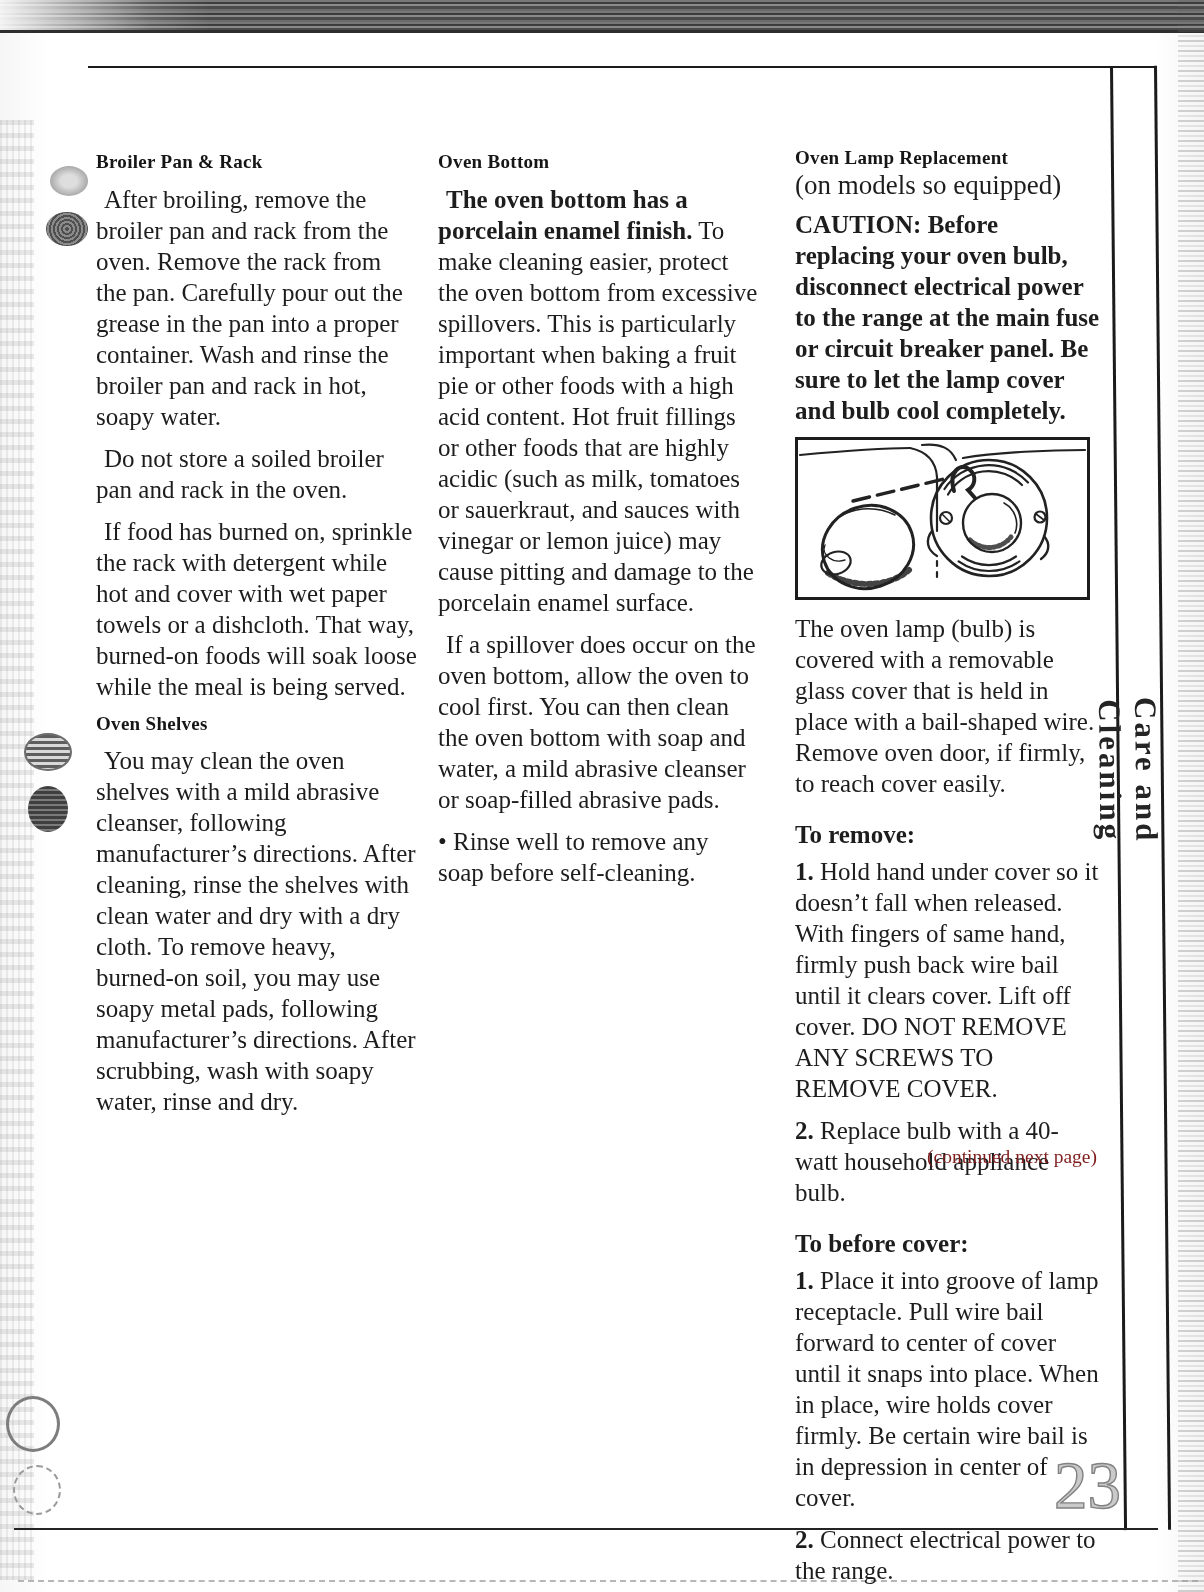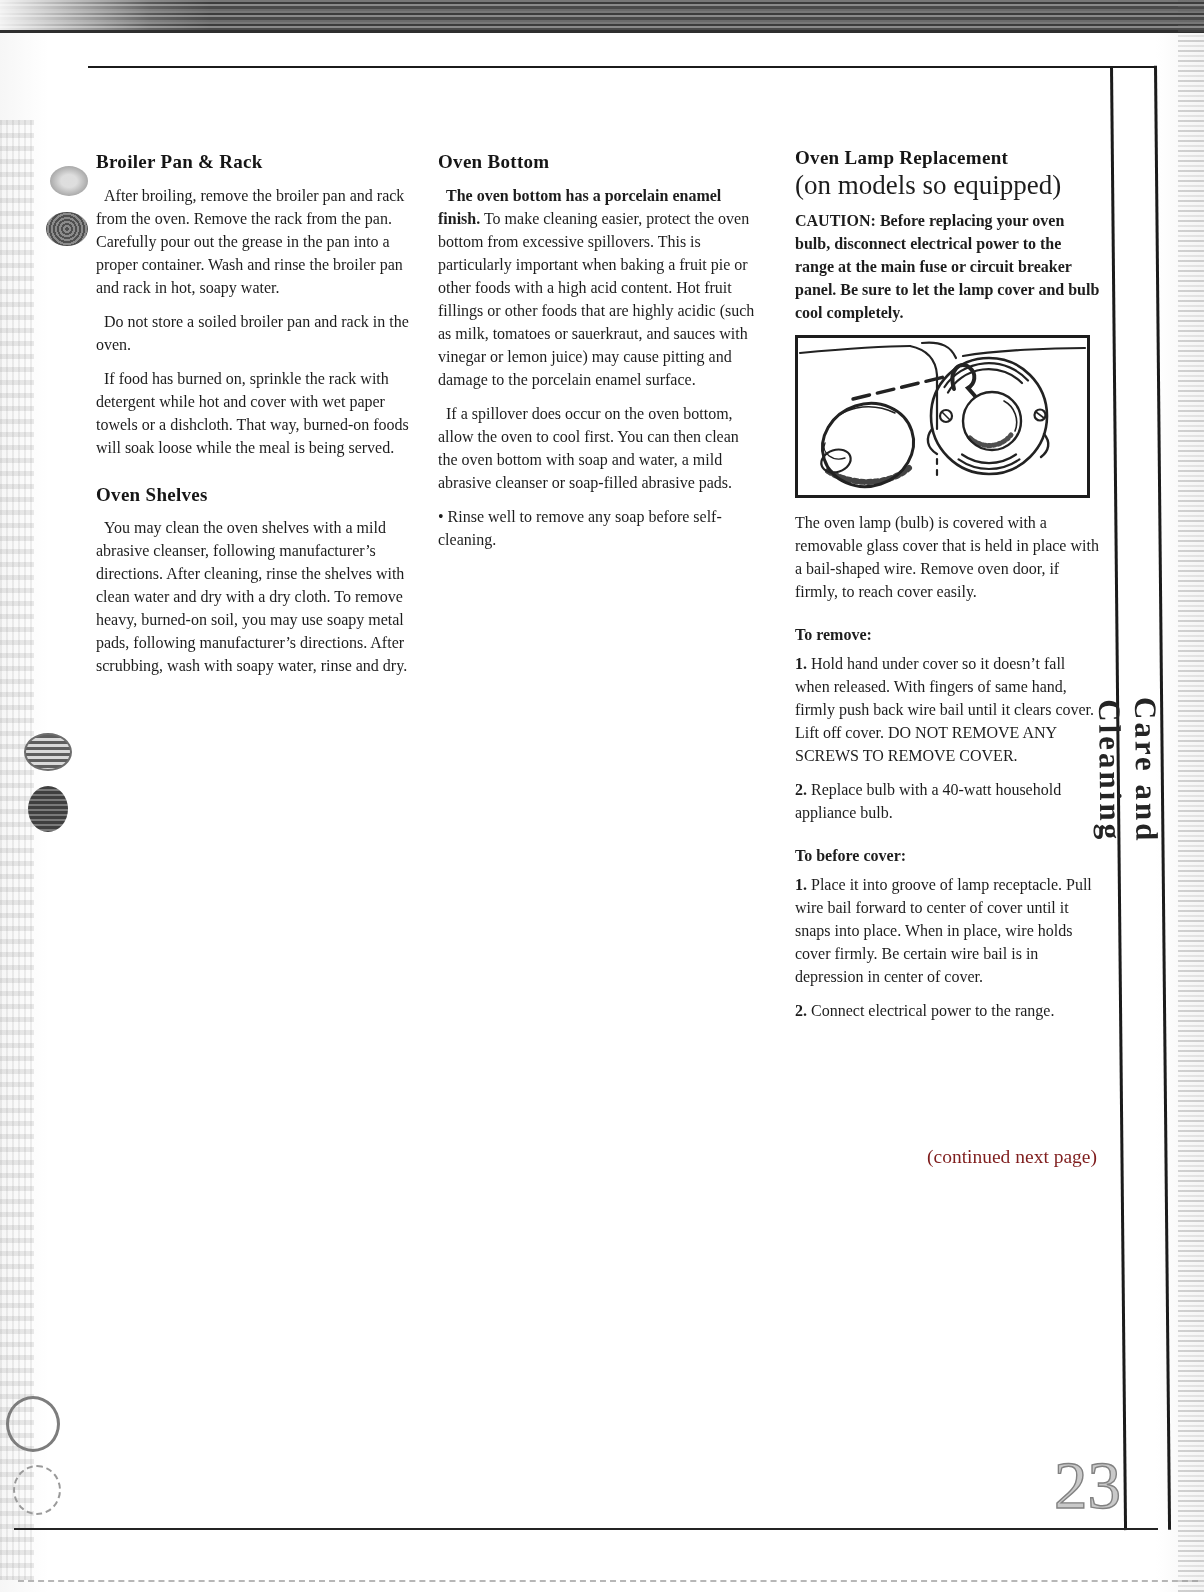--- a/index.html
+++ b/index.html
@@ -41,22 +41,22 @@
   .vrule1{position:absolute;left:1110px;top:66px;width:3px;height:1464px;background:#1b1b1b;}
   .vrule2{position:absolute;left:1154px;top:66px;width:3px;height:1464px;background:#1b1b1b;}
   .rule-bottom{position:absolute;left:14px;top:1528px;width:1144px;height:2px;background:#242424;}
   .rule-bottom-faint{position:absolute;left:18px;top:1580px;width:1180px;height:0;border-top:2px dashed #9f9f9f;opacity:.75;}
   
   .col{position:absolute;}
   .col1{left:96px;top:152px;width:322px;}
   .col2{left:438px;top:152px;width:321px;}
   .col3{left:795px;top:148px;width:306px;}
   h2{font-size:19px;line-height:1.08;margin:0 0 11px;letter-spacing:.3px;color:#161616;font-weight:bold;}
-  h2.gap-above{margin-top:26px;}
-  p{font-size:16px;line-height:23px;margin:0 0 11px;}
+  h2.gap-above{margin-top:12px;}
+  p{font-size:25px;line-height:31px;margin:0 0 11px;}
   p.indent{text-indent:8px;}
   p.bold{font-weight:bold;}
   .subheading{font-size:27px;line-height:22px;margin:-6px 0 13px;}
   .step-label{font-weight:bold;margin:20px 0 6px;}
   .step b{font-weight:bold;}
   .continued{position:absolute;left:795px;top:1146px;width:302px;text-align:right;font-size:19.5px;color:#7f1d1d;}
   
   .figure{width:289px;height:157px;border:3px solid #1c1c1c;margin:10px 0 13px;background:#fff;}
   .figure svg{display:block;width:100%;height:100%;}
   

